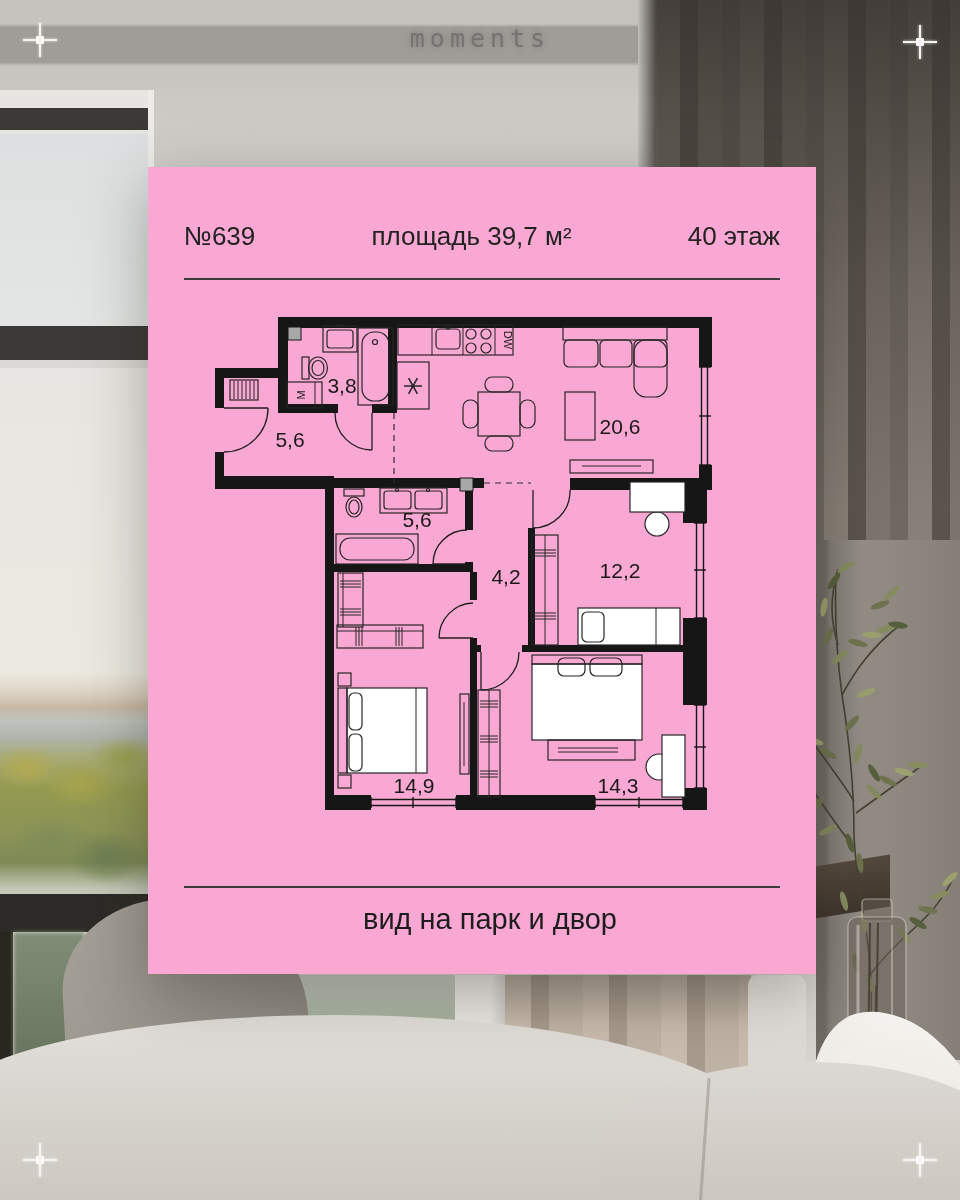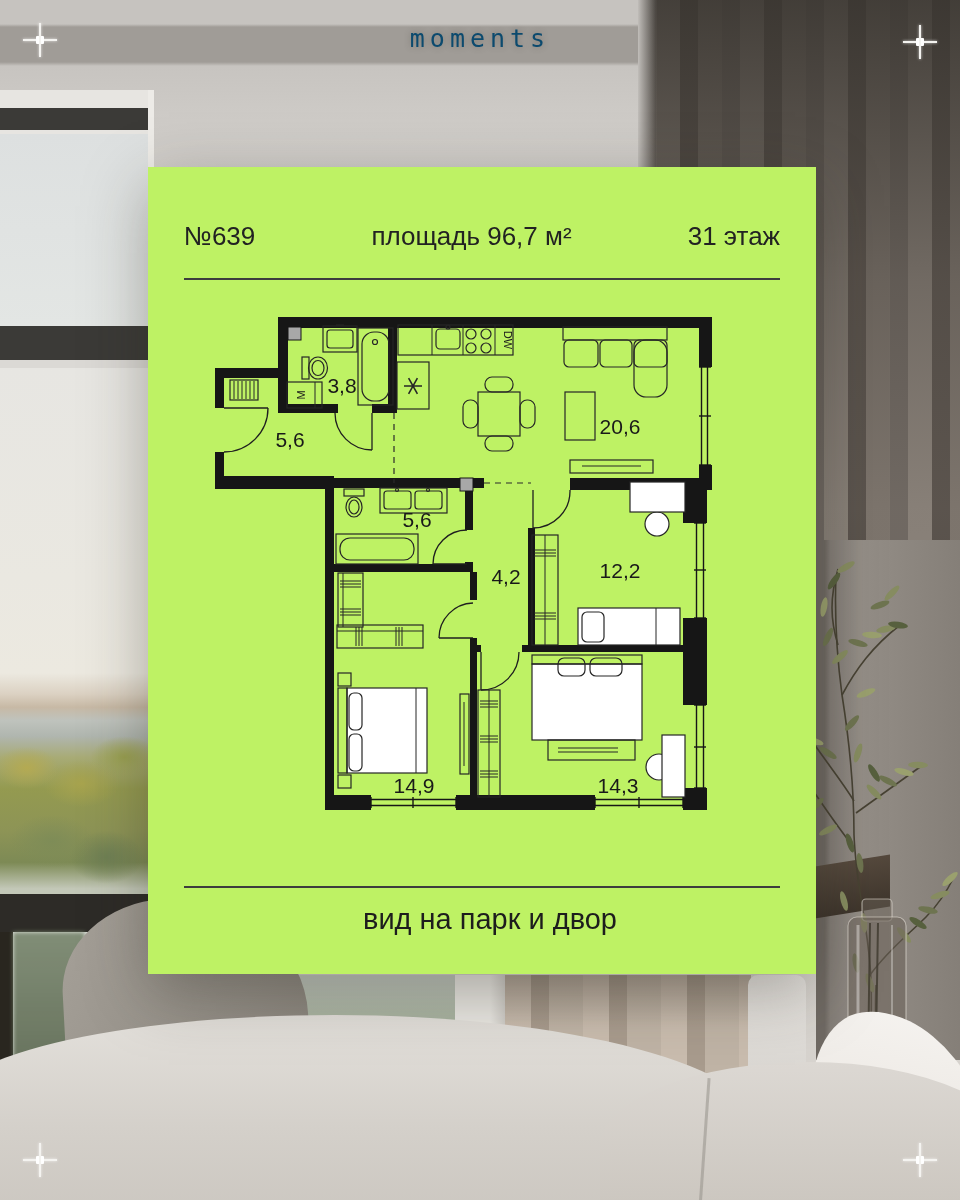--- a/index.html
+++ b/index.html
@@ -77,24 +77,24 @@
   
   .plus{position:absolute;width:34px;height:34px;z-index:30;}
   .plus::before,.plus::after{content:"";position:absolute;background:#f4f3f0;box-shadow:0 0 3px rgba(255,255,255,.8);}
   .plus::before{left:0;top:16px;width:34px;height:2px;}
   .plus::after{left:16px;top:0;width:2px;height:34px;}
   .plus .dot{position:absolute;left:13px;top:13px;width:8px;height:8px;background:#ffffff;border-radius:1px;}
 
   
   .logo{left:0;top:24px;width:100%;text-align:center;z-index:25;
     font-family:"DejaVu Sans Mono", monospace;font-size:25px;letter-spacing:5px;
-    color:#0c4a6e;text-shadow:0 0 6px rgba(60,56,50,.35);}
+    color:#737373;text-shadow:0 0 6px rgba(60,56,50,.35);}
 
   
-  .card{left:148px;top:167px;width:668px;height:807px;background:#bef264;z-index:20;
+  .card{left:148px;top:167px;width:668px;height:807px;background:#f9a8d4;z-index:20;
     box-shadow:0 18px 60px rgba(40,36,30,.35);}
   .card-header{display:flex;justify-content:space-between;align-items:baseline;padding:54px 36px 0;
     font-size:26px;color:#222;}
   .h-left{flex:0 0 auto;}
   .h-center{flex:1 1 auto;text-align:center;}
   .h-right{flex:0 0 auto;}
   .rule{height:2px;background:#3d3d3d;margin:26px 36px 0;}
   .rule-bottom{position:absolute;left:36px;right:36px;top:719px;height:2px;background:#3d3d3d;}
   .view-label{position:absolute;left:0;top:736px;width:100%;text-align:center;font-size:29px;color:#1d1d1d;margin-left:8px;}
   .plan{position:absolute;left:62px;top:145px;}
@@ -213,22 +213,22 @@
   </div>
 <div class="plus" style="left:903px;top:1143px">
     <span class="dot"></span>
   </div>
 
 <div class="abs logo">moments</div>
 
 <div class="abs card">
   <div class="card-header">
     <div class="h-left">№639</div>
-    <div class="h-center">площадь 96,7 м²</div>
-    <div class="h-right">31 этаж</div>
+    <div class="h-center">площадь 39,7 м²</div>
+    <div class="h-right">40 этаж</div>
   </div>
   <div class="rule"></div>
 
   <svg class="plan" width="505" height="505" viewBox="0 0 505 505">
 
     <g>
       <rect class="w" x="68" y="5" width="434" height="11"></rect>
       <rect class="w" x="489" y="16" width="13" height="39"></rect>
       <rect class="w" x="489" y="153" width="13" height="25"></rect>
       <rect class="w" x="360" y="166" width="142" height="12"></rect>

